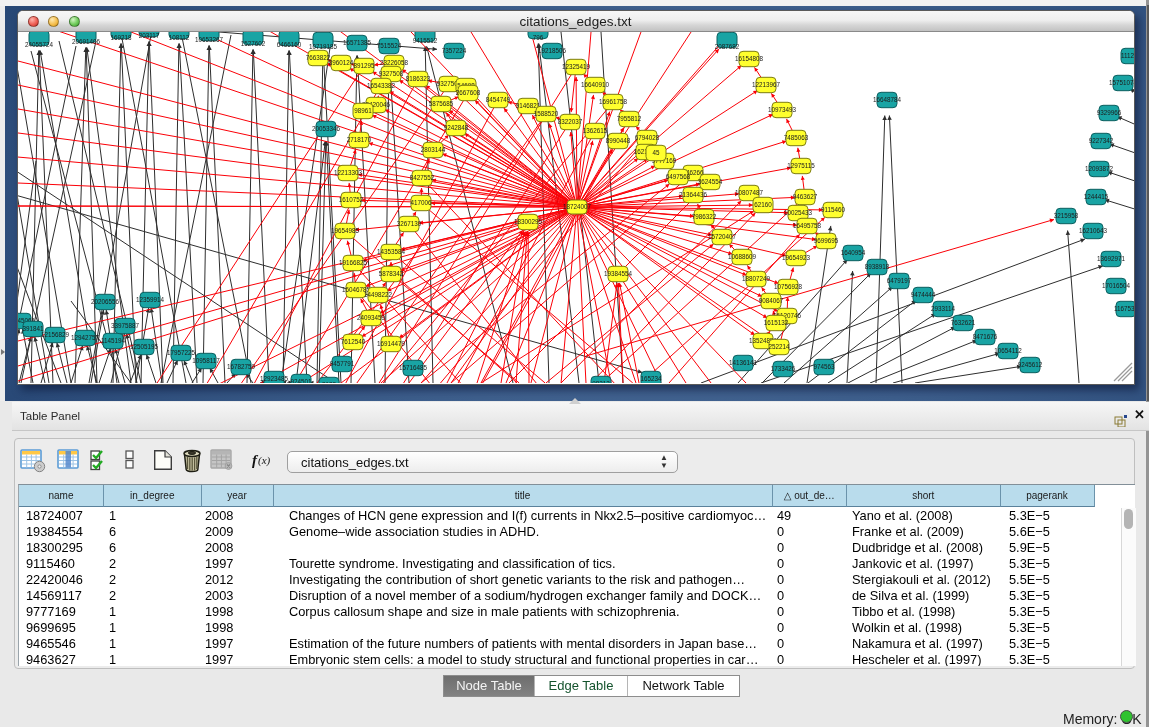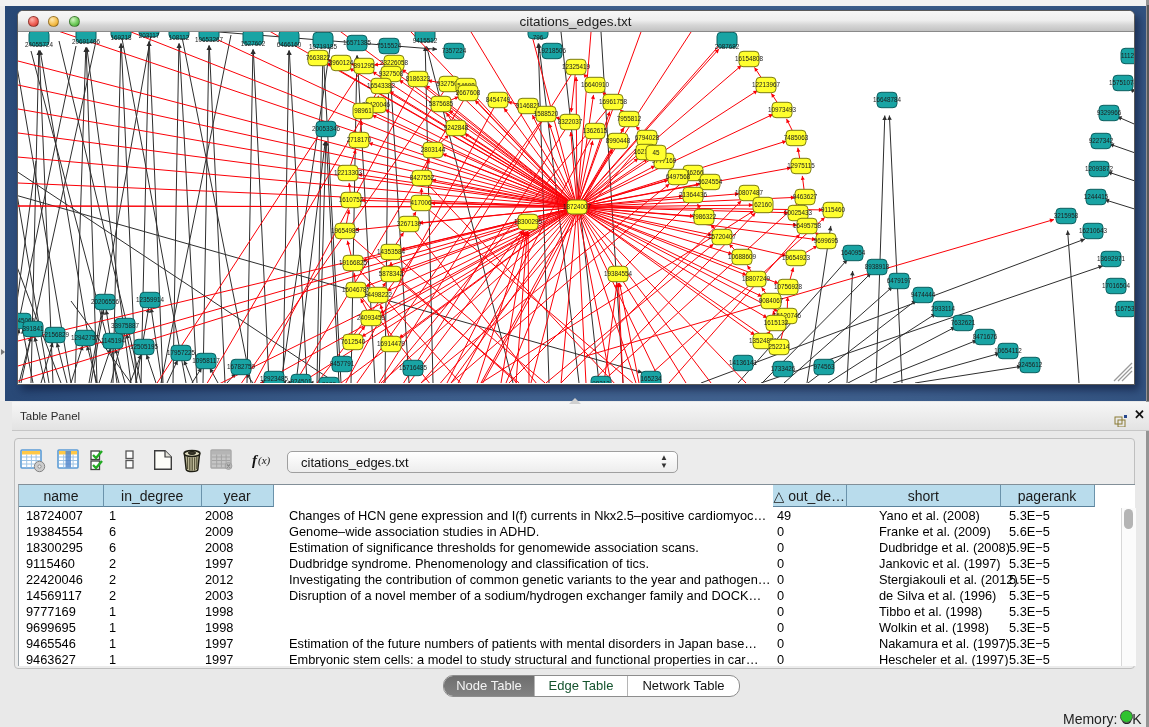--- a/index.html
+++ b/index.html
@@ -34,28 +34,28 @@
 #innerpanel{position:absolute;left:14px;top:37px;width:1119px;height:229px;background:#ececec;
  border:1px solid #bfbfbf;border-radius:4px}
 #toolbar{position:absolute;left:0;top:10px;height:24px;width:100%}
 #dropdown{position:absolute;left:272px;top:12px;width:389px;height:20px;border:1px solid #9f9f9f;border-radius:5px;
  background:linear-gradient(#ffffff,#ededed);font-size:13px;color:#111}
 #dropdown .t{position:absolute;left:13px;top:3px}
 #dropdown .ar{position:absolute;right:9px;top:2px;font-size:8px;color:#333;line-height:8px}
 
 #tbl{position:absolute;left:3px;top:45px;width:1116px;height:181px;background:#fff;border-top:1px solid #828f98;border-left:1px solid #9aa4ab}
 .th{position:absolute;top:0;height:22px;background:#b9dcec;border-right:1px solid #6b93ab;
- border-bottom:1px solid #5a819b;font-size:14px;color:#1a1a1a;text-align:center;line-height:22px;box-sizing:border-box}
+ border-bottom:1px solid #5a819b;font-size:10px;color:#1a1a1a;text-align:center;line-height:22px;box-sizing:border-box}
 .tr{position:absolute;left:0;width:1100px;height:16px;font-size:12.8px;color:#000;white-space:nowrap}
 .tr div{position:absolute;top:0;line-height:16.5px}
-.c0{left:7px}.c1{left:90px}.c2{left:186px}.c3{left:270px}.c4{left:758px}.c5{left:860px}.c6{left:990px}
+.c0{left:7px}.c1{left:90px}.c2{left:186px}.c3{left:270px}.c4{left:758px}.c5{left:833px}.c6{left:990px}
 #vscroll{position:absolute;left:1102px;top:23px;width:14px;height:158px;background:#fbfbfb;border-left:1px solid #d8d8d8}
 #vthumb{position:absolute;left:2px;top:1px;width:9px;height:20px;background:#b4b4b4;border-radius:5px}
 
-#tabs{position:absolute;left:428px;top:236px;height:20px;border:1px solid #8d8d8d;border-radius:10px;
+#tabs{position:absolute;left:428px;top:236px;height:20px;border:1px solid #8d8d8d;border-radius:0;
  overflow:hidden;background:#fff;font-size:13px}
 .seg{float:left;height:20px;line-height:20px;text-align:center}
 #seg1{width:90px;background:linear-gradient(#6e6e6e,#828282);color:#f4f4f4}
 #seg2{width:92px;border-left:1px solid #b5b5b5;color:#14532d}
 #seg3{width:111px;border-left:1px solid #b5b5b5;color:#111}
 #mem{position:absolute;left:1063px;top:310px;font-size:14px;color:#222}
 #memdot{position:absolute;left:1120px;top:309px;width:11px;height:11px;border-radius:50%;
  background:#2fc32f;border:1px solid #4a4a4a}
 </style></head>
 <body>
@@ -967,20 +967,21 @@
 </svg>
     </div>
     <div id="dropdown">
         <div class="t">citations_edges.txt</div>
         <div class="ar">▲<br>▼</div>
       </div>
     <div id="tbl">
       <div class="th" style="left:0;width:85px">name</div>
       <div class="th" style="left:85px;width:97.5px">in_degree</div>
       <div class="th" style="left:182.5px;width:72px">year</div>
+      <div class="th" style="left:254.5px;width:499px">title</div>
       <div class="th" style="left:753.5px;width:74.5px">△ out_de…</div>
       <div class="th" style="left:828px;width:153.5px">short</div>
       <div class="th" style="left:981.5px;width:94px">pagerank</div>
       <div style="position:absolute;left:0;top:23px;width:1100px;height:158px;overflow:hidden">
 <div class="tr" style="top:0px">
             <div class="c0">18724007</div>
             <div class="c1">1</div>
             <div class="c2">2008</div>
             <div class="c3">Changes of HCN gene expression and I(f) currents in Nkx2.5–positive cardiomyoc…</div>
             <div class="c4">49</div>
@@ -993,56 +994,56 @@
             <div class="c2">2009</div>
             <div class="c3">Genome–wide association studies in ADHD.</div>
             <div class="c4">0</div>
             <div class="c5">Franke et al. (2009)</div>
             <div class="c6">5.6E−5</div>
           </div>
 <div class="tr" style="top:32px">
             <div class="c0">18300295</div>
             <div class="c1">6</div>
             <div class="c2">2008</div>
-            <div class="c3">Estimation of significance thresholds for genomewide association scans.</div>
             <div class="c4">0</div>
             <div class="c5">Dudbridge et al. (2008)</div>
             <div class="c6">5.9E−5</div>
           </div>
 <div class="tr" style="top:48px">
             <div class="c0">9115460</div>
             <div class="c1">2</div>
             <div class="c2">1997</div>
-            <div class="c3">Dudbridge syndrome. Phenomenology and classification of tics.</div>
+            <div class="c3">Tourette syndrome. Investigating and classification of tics.</div>
             <div class="c4">0</div>
             <div class="c5">Jankovic et al. (1997)</div>
             <div class="c6">5.3E−5</div>
           </div>
 <div class="tr" style="top:64px">
             <div class="c0">22420046</div>
             <div class="c1">2</div>
             <div class="c2">2012</div>
-            <div class="c3">Investigating the contribution of common genetic variants to the year and pathogen…</div>
+            <div class="c3">Investigating the contribution of short genetic variants to the risk and pathogen…</div>
             <div class="c4">0</div>
             <div class="c5">Stergiakouli et al. (2012)</div>
             <div class="c6">5.5E−5</div>
           </div>
 <div class="tr" style="top:80px">
             <div class="c0">14569117</div>
             <div class="c1">2</div>
             <div class="c2">2003</div>
             <div class="c3">Disruption of a novel member of a sodium/hydrogen exchanger family and DOCK…</div>
             <div class="c4">0</div>
-            <div class="c5">de Silva et al. (1996)</div>
+            <div class="c5">de Silva et al. (1999)</div>
             <div class="c6">5.3E−5</div>
           </div>
 <div class="tr" style="top:96px">
             <div class="c0">9777169</div>
             <div class="c1">1</div>
             <div class="c2">1998</div>
+            <div class="c3">Corpus callosum shape and size in male patients with schizophrenia.</div>
             <div class="c4">0</div>
             <div class="c5">Tibbo et al. (1998)</div>
             <div class="c6">5.3E−5</div>
           </div>
 <div class="tr" style="top:112px">
             <div class="c0">9699695</div>
             <div class="c1">1</div>
             <div class="c2">1998</div>
             <div class="c4">0</div>
             <div class="c5">Wolkin et al. (1998)</div>

